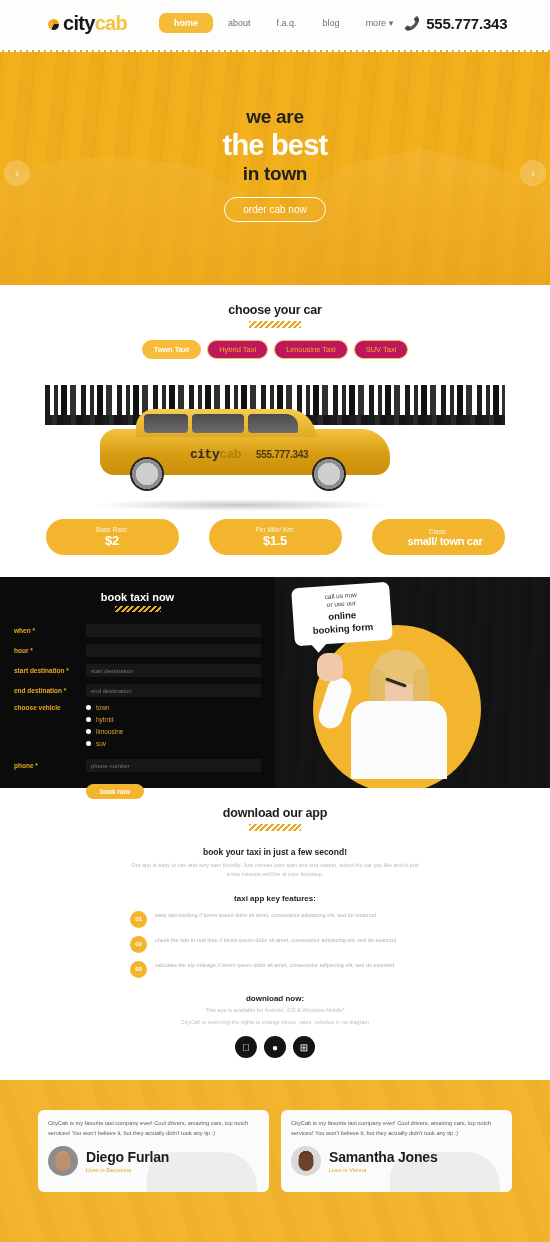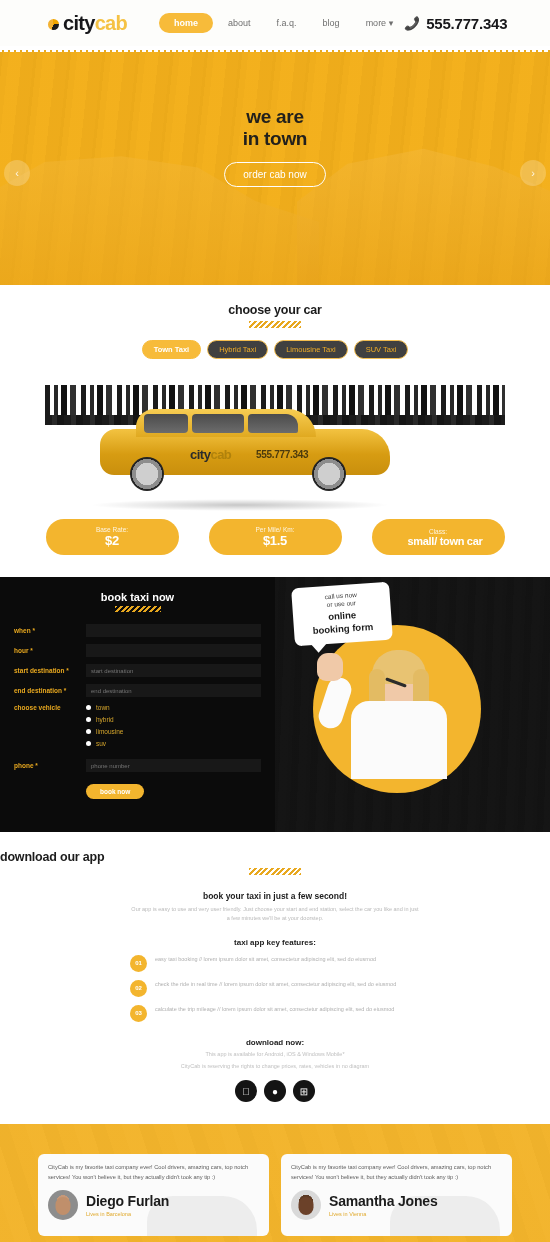--- a/index.html
+++ b/index.html
@@ -27,21 +27,21 @@
     margin-right: 4px; margin-top: 2px;
   }
   .logo-city { font-size: 20px; font-weight: bold; color: #17171a; letter-spacing: -0.7px; }
   .logo-cab { font-size: 20px; font-weight: bold; color: #f5c244; letter-spacing: -0.7px; }
 
   .nav { display: flex; align-items: center; gap: 4px; margin-left: 32px; }
   .nav a {
     font-size: 9px; color: #6f6f6f; text-decoration: none;
     padding: 5px 11px; border-radius: 11px; white-space: nowrap;
   }
-  .nav a.active { background: #f7bb3a; color: #fff; font-weight: bold; padding: 5px 15px; }
+  .nav a.active { background: #f7bb3a; color: #fff; font-weight: bold; padding: 5px 15px; border-radius: 7px; }
 
   .phone {
     margin-left: auto; margin-right: 42px;
     display: flex; align-items: center; gap: 6px;
     font-size: 15px; font-weight: bold; color: #17171a; letter-spacing: -0.2px;
   }
   .phone-icon { font-size: 13px; color: #17171a; transform: scaleX(-1); }
 
   .dots-rule {
     height: 6px;
@@ -95,21 +95,21 @@
   .sec-title { font-size: 12.5px; font-weight: bold; color: #1c1c1c; letter-spacing: -0.2px; }
   .sec-title.white { color: #fff; }
   .zigzag {
     width: 52px; height: 7px; margin: 4px auto 0;
     background-image: repeating-linear-gradient(135deg, #e8a81f 0 2px, transparent 2px 4px);
   }
   .zigzag.white { background-image: repeating-linear-gradient(135deg, #ffffff 0 2px, transparent 2px 4px); }
   .car-tabs { display: flex; justify-content: center; gap: 6px; margin-top: 12px; }
   .car-tab {
     font-size: 7.5px; color: #f0ad27; border: 1px solid #f3bd4e;
-    border-radius: 10px; padding: 4px 11px; background: #404040; cursor: pointer; font-family: inherit;
+    border-radius: 10px; padding: 4px 11px; background: #be185d; cursor: pointer; font-family: inherit;
   }
   .car-tab.active { background: #f7bb3a; border-color: #f7bb3a; color: #fff; font-weight: bold; }
 
   
   .car-stage { position: relative; height: 130px; margin-top: 22px; }
   .skyline {
     position: absolute; left: 45px; right: 45px; top: 4px; height: 40px;
     background:
       repeating-linear-gradient(90deg,
         #1b1b1b 0 5px, transparent 5px 9px, #272727 9px 13px, transparent 13px 16px,
@@ -136,42 +136,42 @@
   }
   .car-win.w1 { left: 66px; width: 44px; }
   .car-win.w2 { left: 114px; width: 52px; }
   .car-win.w3 { left: 170px; width: 50px; border-radius: 4px 12px 2px 4px; }
   .car-wheel {
     position: absolute; top: 50px; width: 34px; height: 34px; border-radius: 50%;
     background: radial-gradient(circle at 50% 50%, #cfcfcf 0 46%, #8d8d8d 47% 62%, #232323 63% 100%);
   }
   .car-wheel.front { left: 234px; }
   .car-wheel.rear { left: 52px; }
-  .car-decal { position: absolute; left: 112px; top: 40px; font-size: 13px; font-weight: bold; letter-spacing: -0.5px; }
+  .car-decal { position: absolute; left: 112px; top: 40px; font-size: 13px; font-weight: bold; letter-spacing: -0.5px; font-family: Liberation Mono, monospace; }
   .car-decal .c1 { color: #2b2b2b; }
   .car-decal .c2 { color: #b0820c; }
   .car-phone { position: absolute; left: 178px; top: 42px; font-size: 10px; font-weight: bold; color: #4b3a0d; letter-spacing: -0.3px; }
   .car-shadow {
     position: absolute; left: 90px; bottom: 0; width: 300px; height: 12px;
     background: radial-gradient(ellipse at 50% 50%, rgba(0,0,0,0.22), transparent 70%);
   }
 
   
   .prices { display: flex; justify-content: center; gap: 30px; padding: 8px 0 22px; }
   .price-pill {
     width: 133px; height: 36px; border-radius: 18px; background: #f3b52e;
     display: flex; flex-direction: column; align-items: center; justify-content: center;
     color: #fff;
   }
   .price-label { font-size: 6.5px; opacity: .85; }
   .price-value { font-size: 13px; font-weight: bold; letter-spacing: -0.3px; }
   .price-value.sm { font-size: 11px; margin-left: 14px; }
 
   
-  .book { display: flex; height: 255px; }
+  .book { display: flex; height: 211px; }
   .book-left { width: 275px; background: #0b0b0b; padding: 14px 14px 0 14px; }
   .book-title { text-align: center; font-size: 11px; font-weight: bold; color: #fff; }
   .zig-dark { width: 46px; height: 6px; margin: 3px auto 12px;
     background-image: repeating-linear-gradient(135deg, #e8a81f 0 2px, transparent 2px 4px); }
   .frow { display: flex; align-items: center; margin-bottom: 7px; }
   .flabel { width: 72px; font-size: 6.5px; font-weight: bold; color: #e8a81f; }
   .finput {
     flex: 1; height: 13px; background: #181818; border: none;
     font-size: 6px; color: #7b7b7b; padding: 0 5px; font-family: inherit;
   }
@@ -210,21 +210,21 @@
   .op-hair { position: absolute; left: -5px; top: -5px; width: 54px; height: 34px; border-radius: 27px 27px 10px 10px; background: #e8c372; }
   .op-hair2 { position: absolute; left: -8px; top: 14px; width: 16px; height: 44px; border-radius: 8px; background: #e3bb63; }
   .op-hair3 { position: absolute; right: -8px; top: 14px; width: 16px; height: 44px; border-radius: 8px; background: #e3bb63; }
   .op-body { width: 96px; height: 78px; background: #fbfbfb; border-radius: 18px 18px 0 0; margin: -4px auto 0; position: relative; }
   .op-arm { position: absolute; left: -28px; top: -24px; width: 24px; height: 52px; background: #fbfbfb; border-radius: 12px; transform: rotate(18deg); }
   .op-hand { position: absolute; left: -34px; top: -48px; width: 26px; height: 28px; background: #f0c9a8; border-radius: 11px 11px 9px 9px; }
   .op-mic { position: absolute; left: 8px; top: 26px; width: 22px; height: 3px; background: #2b2b2b; border-radius: 2px; transform: rotate(20deg); }
 
   
   .app { background: #fff; padding: 18px 0 22px; }
-  .app-head { text-align: left; }
+  .app-head { text-align: center; }
   .app-body { width: 290px; margin: 16px auto 0; text-align: center; }
   .app-sub { font-size: 8.5px; font-weight: bold; color: #1c1c1c; }
   .app-p { font-size: 5.5px; color: #b9b9b9; line-height: 1.7; margin-top: 4px; }
   .feat-title { font-size: 8px; font-weight: bold; color: #1c1c1c; margin-top: 14px; }
   .feat { display: flex; align-items: flex-start; gap: 8px; margin-top: 8px; text-align: left; }
   .feat-num {
     width: 17px; height: 17px; border-radius: 50%; background: #f3b52e; flex: none;
     color: #fff; font-size: 6px; font-weight: bold;
     display: flex; align-items: center; justify-content: center;
   }
@@ -288,20 +288,21 @@
     <span>555.777.343</span>
   </div>
 </div>
 <div class="dots-rule"></div>
 
 <section class="hero">
   <div class="hero-arrow left">‹</div>
   <div class="hero-arrow right">›</div>
   <div class="hero-inner">
     <div class="hero-l1">we are</div>
+    <div class="hero-l2">the best</div>
     <div class="hero-l3">in town</div>
     <button class="hero-btn">order cab now</button>
   </div>
 </section>
 
 <section class="choose">
   <div class="sec-title">choose your car</div>
   <div class="zigzag"></div>
 
   <div class="car-tabs">

